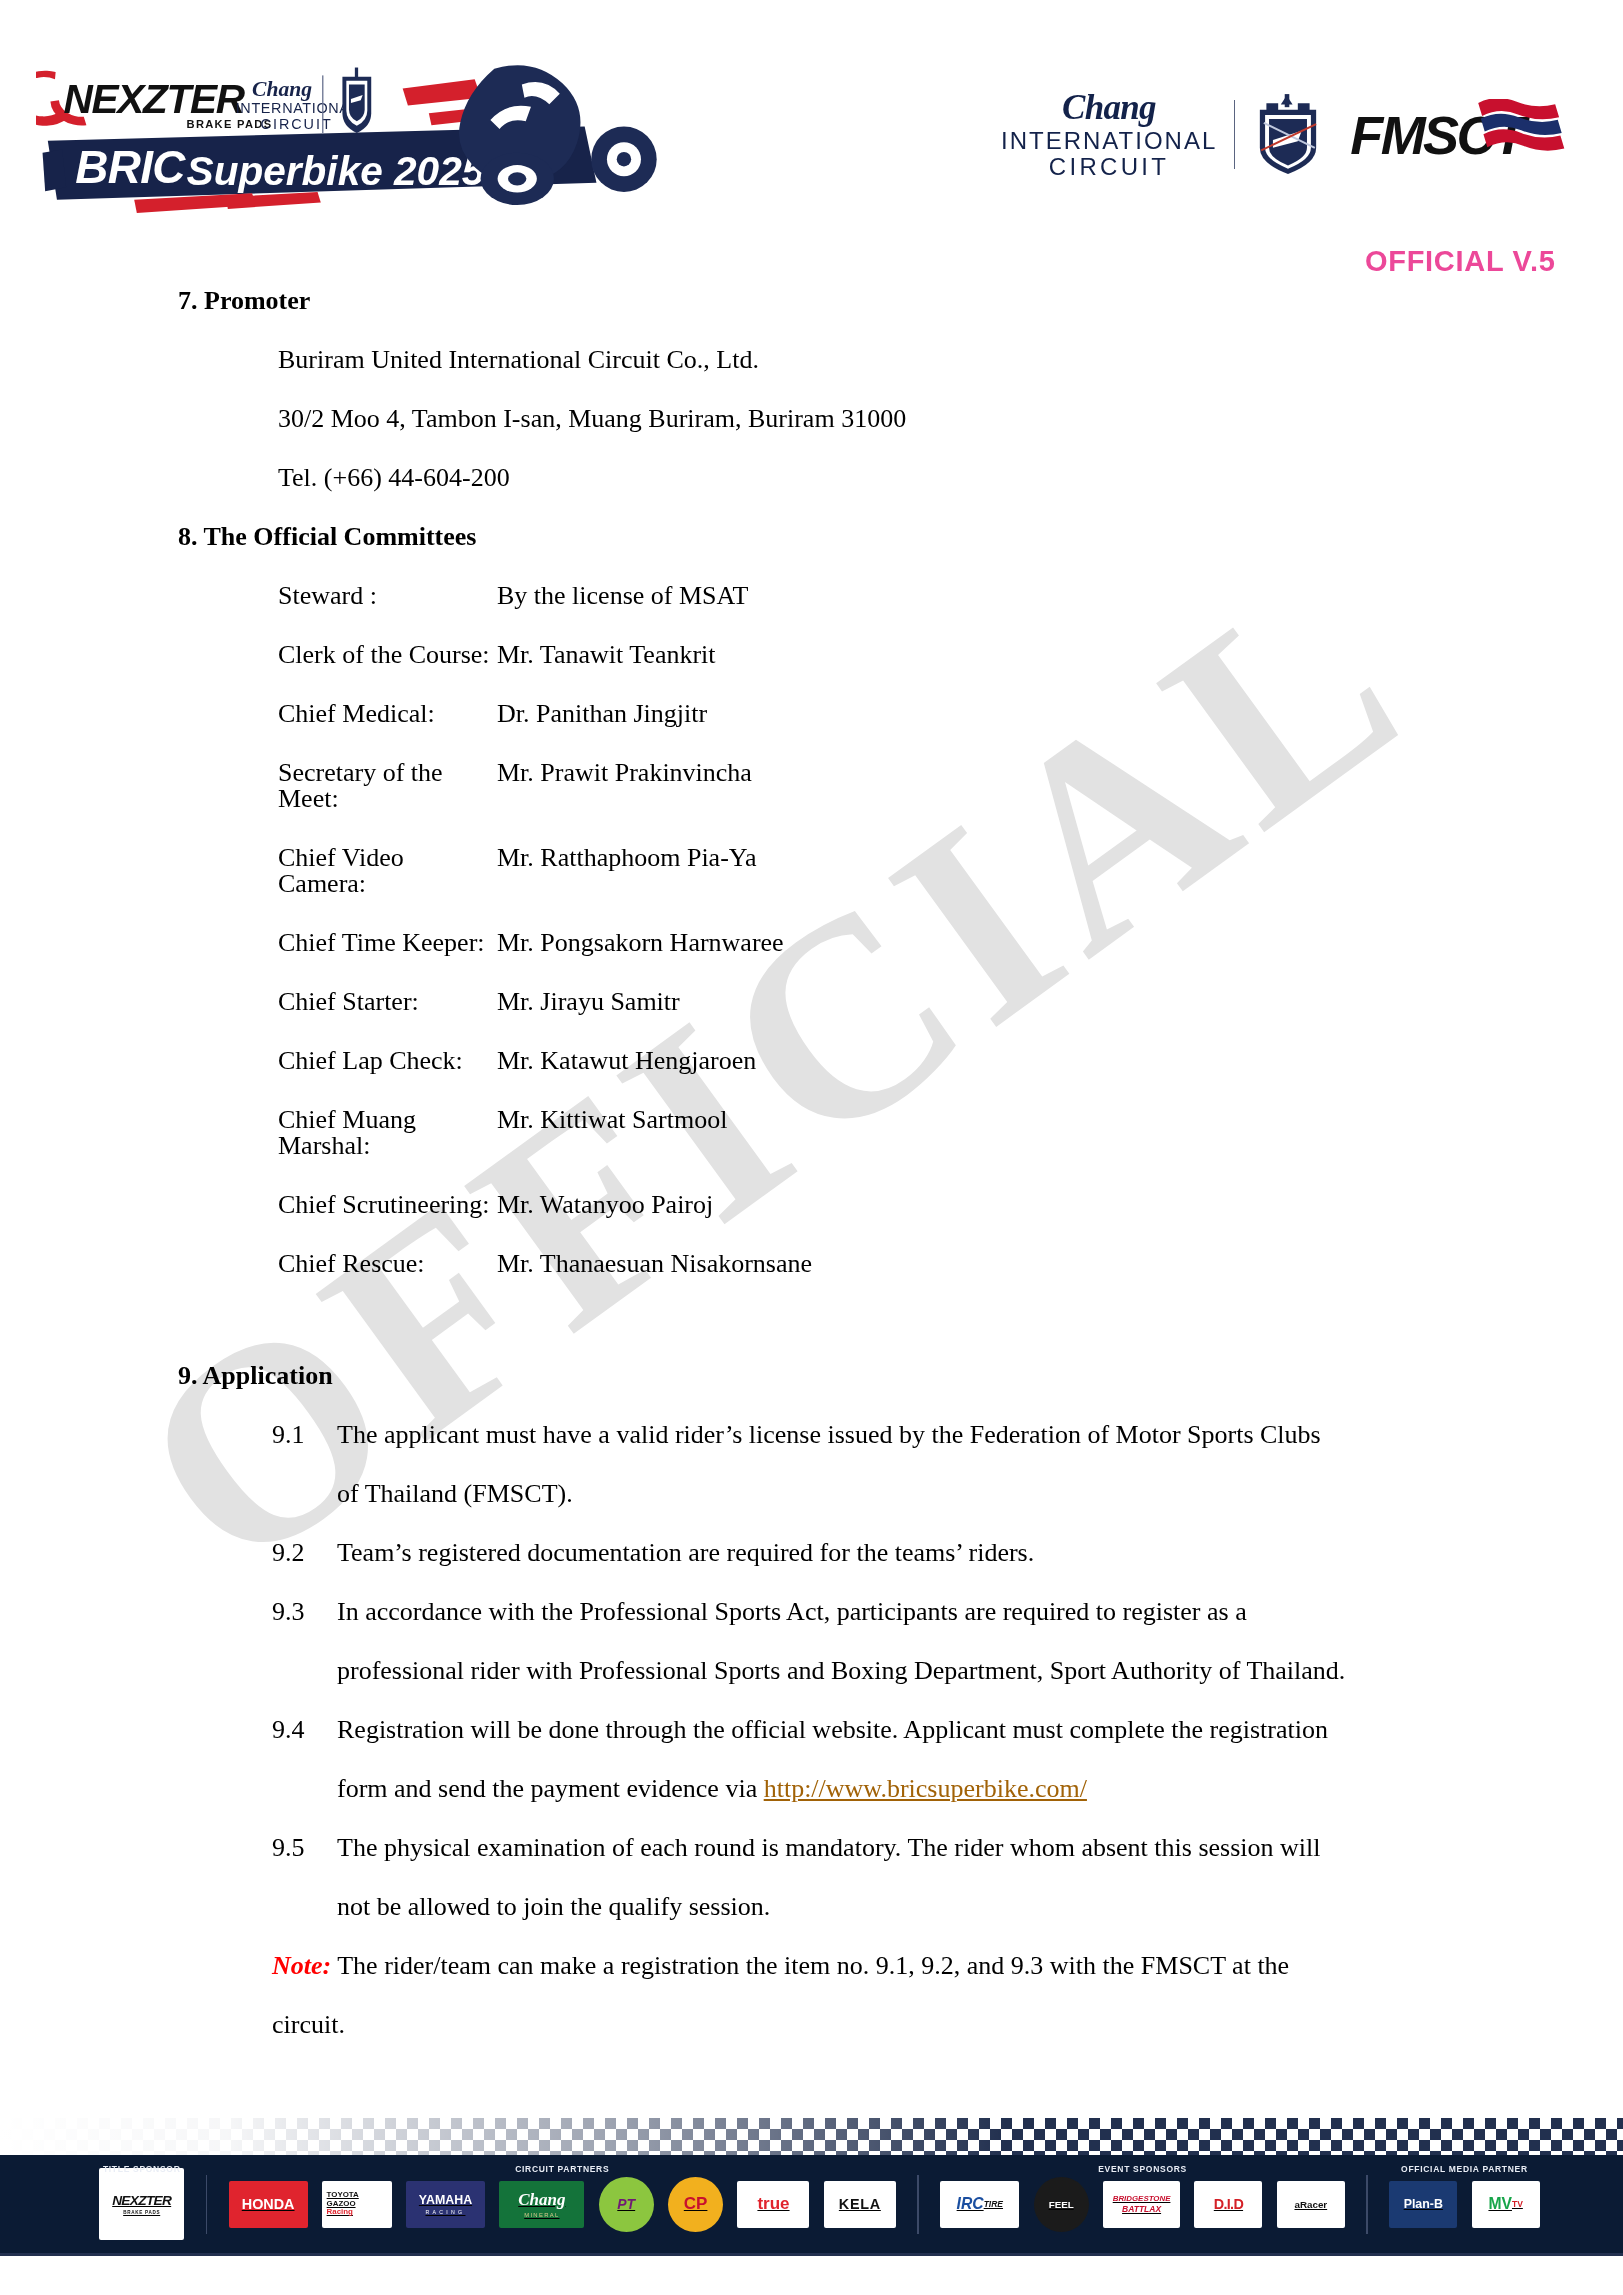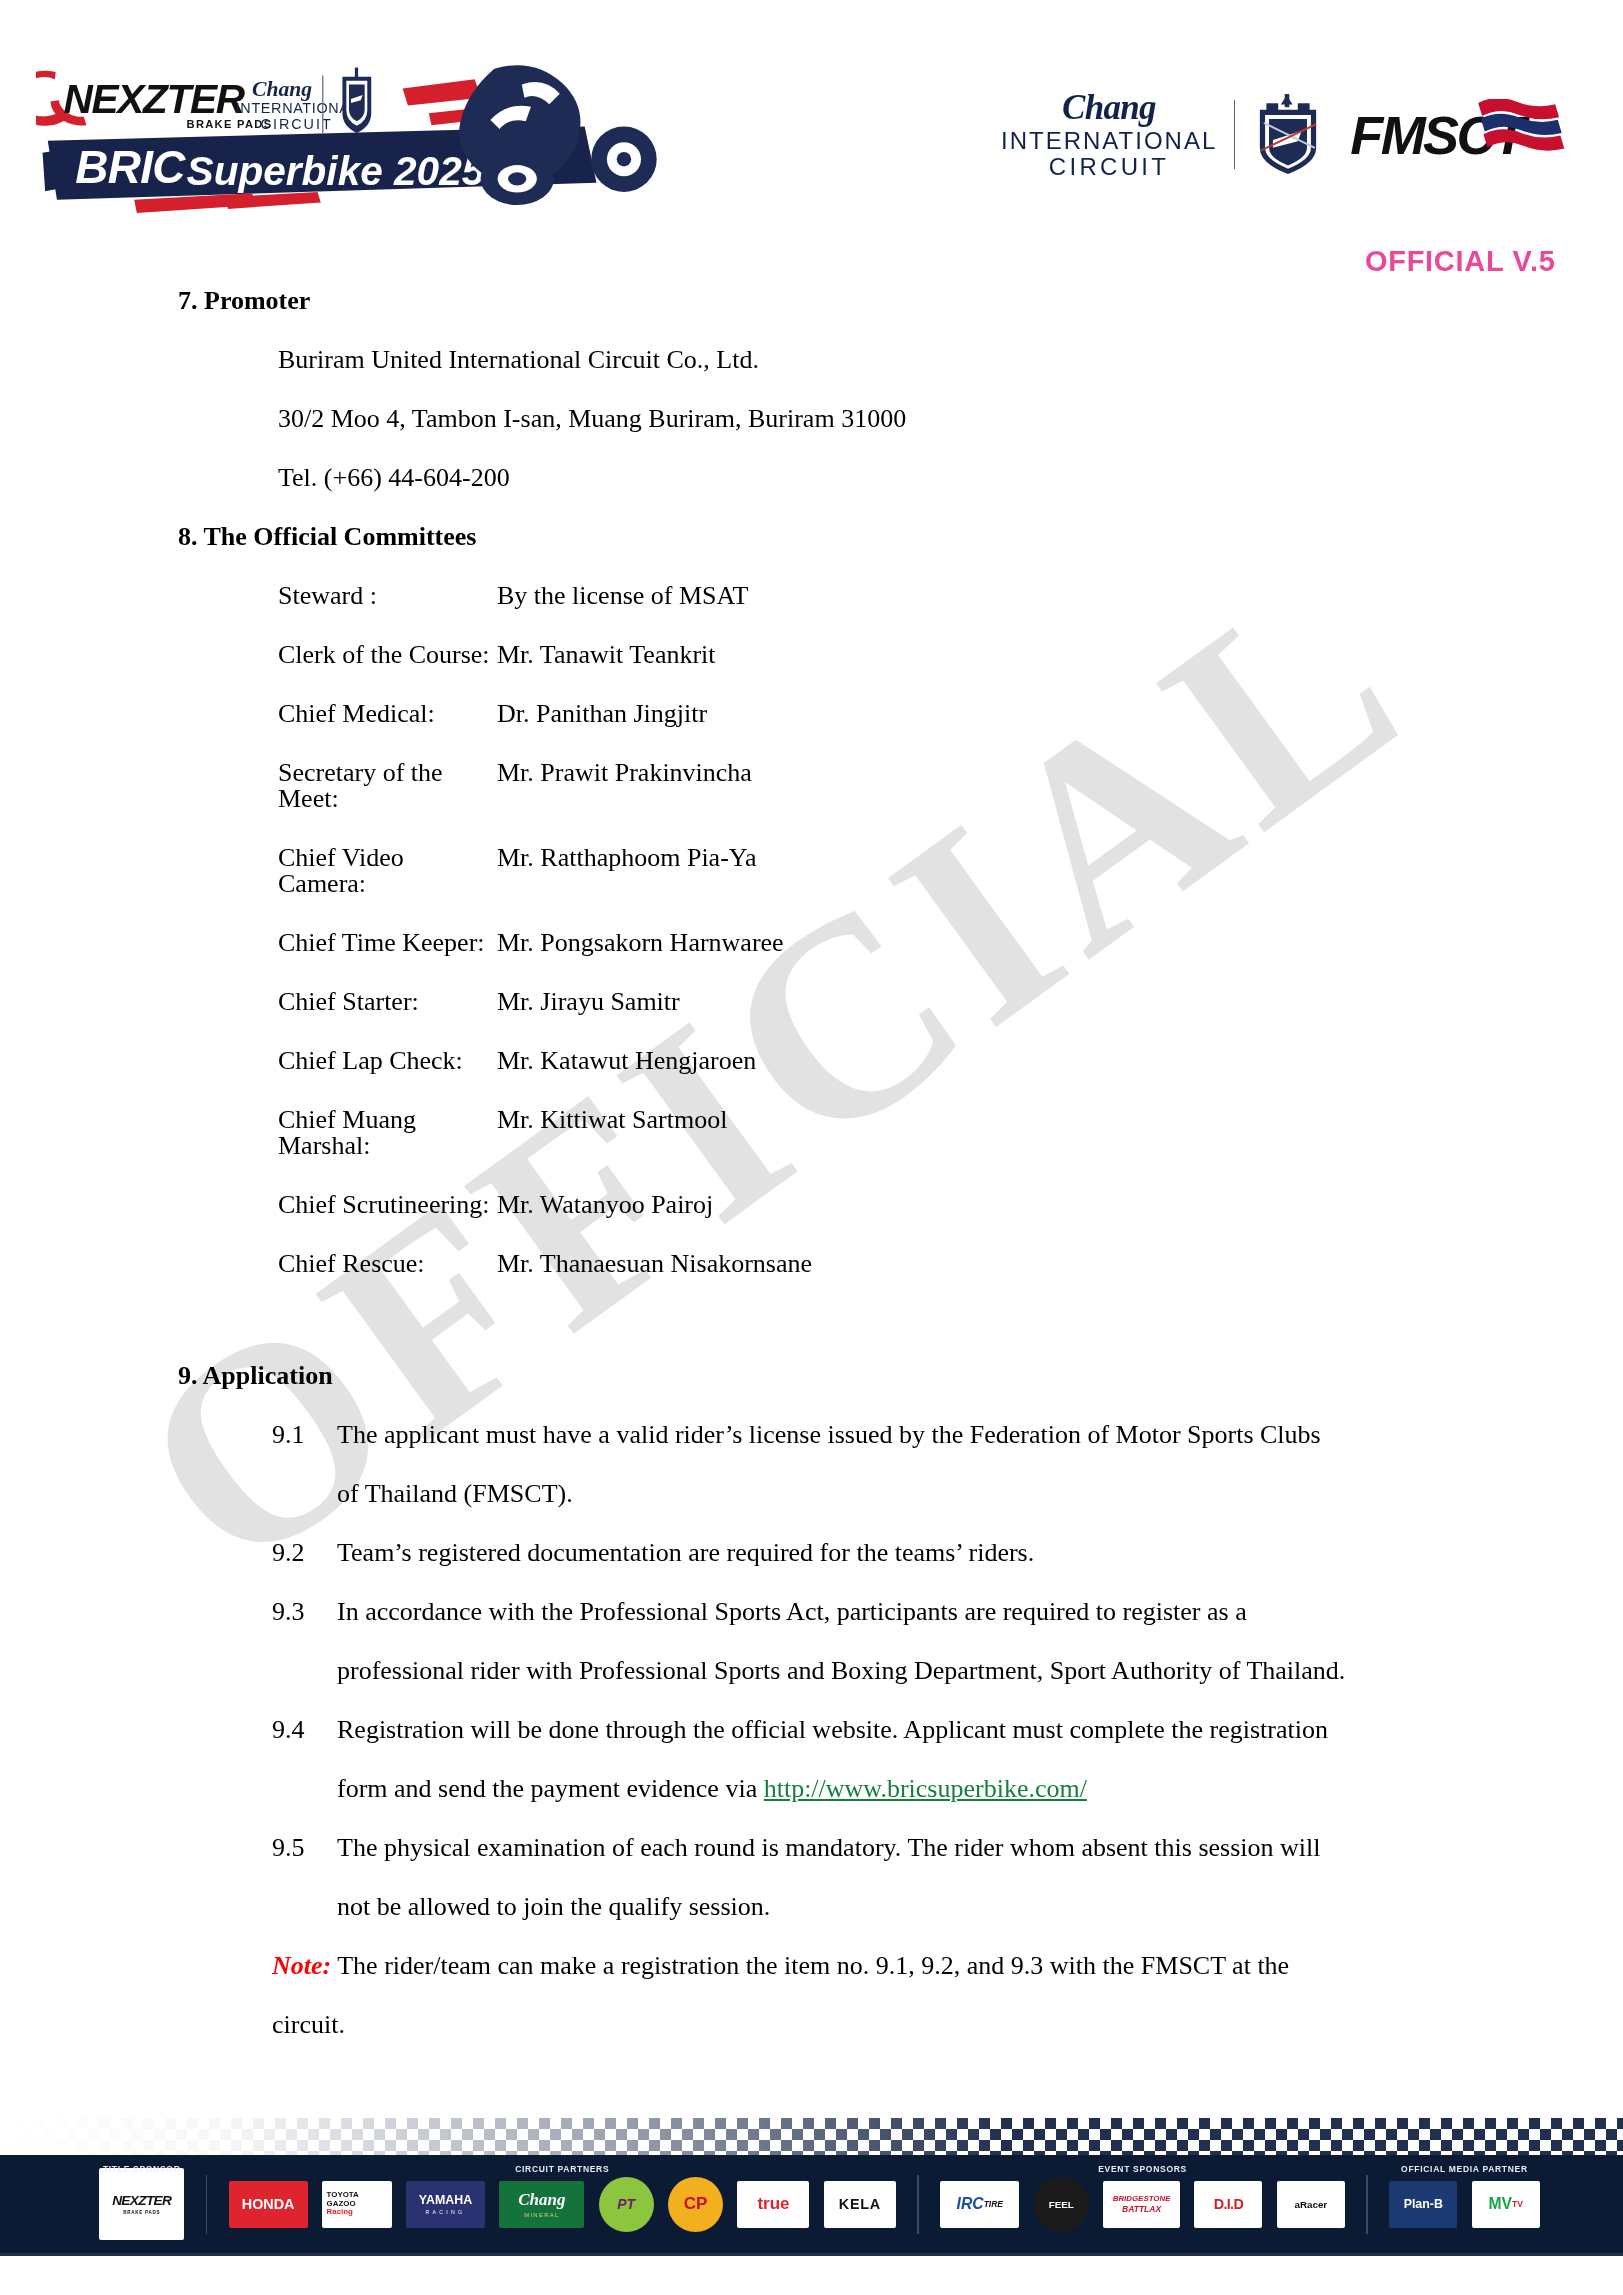--- a/index.html
+++ b/index.html
@@ -82,40 +82,40 @@
   .kv-key{width:219px;flex:none;}
   .kv-val{flex:1;}
 
   .num-item{display:flex;margin-left:272px;font-size:26px;line-height:1;}
   .num-label{width:65px;flex:none;}
   .num-body{flex:1;max-width:1152px;}
   .cont-line{margin-left:337px;font-size:26px;line-height:1;}
 
   .note-line{margin-left:272px;font-size:26px;line-height:1;}
   .note-tag{color:#ff0000;font-weight:700;font-style:italic;}
-  a.doclink{color:#15803d;text-decoration:underline;}
+  a.doclink{color:#a16207;text-decoration:underline;}
 
   
   #footer{position:absolute;left:0;bottom:0;width:1623px;height:177px;z-index:4;}
   #checker{
     position:absolute;left:0;top:0;width:1623px;height:41px;
     background-image:
       linear-gradient(to right, rgba(255,255,255,1) 0%, rgba(255,255,255,0.96) 14%, rgba(255,255,255,0.55) 38%, rgba(255,255,255,0.0) 62%),
       repeating-conic-gradient(#22304f 0% 25%, #ffffff 0% 50%);
     background-size:100% 100%, 22px 22px;
     background-position:0 0, 0 0;
   }
   #footer-bar{
     position:absolute;left:0;top:37px;width:1623px;height:98px;
     background:#0b1b34;
     display:flex;align-items:center;
   }
   #footer-underline{position:absolute;left:0;top:135px;width:1623px;height:2.6px;background:#22304f;}
 
-  .fgroup{position:relative;display:flex;align-items:center;height:98px;}
+  .fgroup{position:relative;display:flex;align-items:center;height:98px;text-decoration:underline;}
   .fgroup-label{
     position:absolute;top:9.2px;left:0;width:100%;text-align:center;
     font-family:"Liberation Sans","DejaVu Sans",sans-serif;
     font-size:8.5px;font-weight:700;letter-spacing:0.7px;color:#e9edf5;
     white-space:nowrap;
   }
   .fdiv{width:1.3px;height:59px;background:#3c4a68;margin:0 14.4px;flex:none;}
   .logo-chip{
     height:47px;border-radius:2px;display:flex;align-items:center;justify-content:center;
     margin:0 7.2px;flex:none;overflow:hidden;

